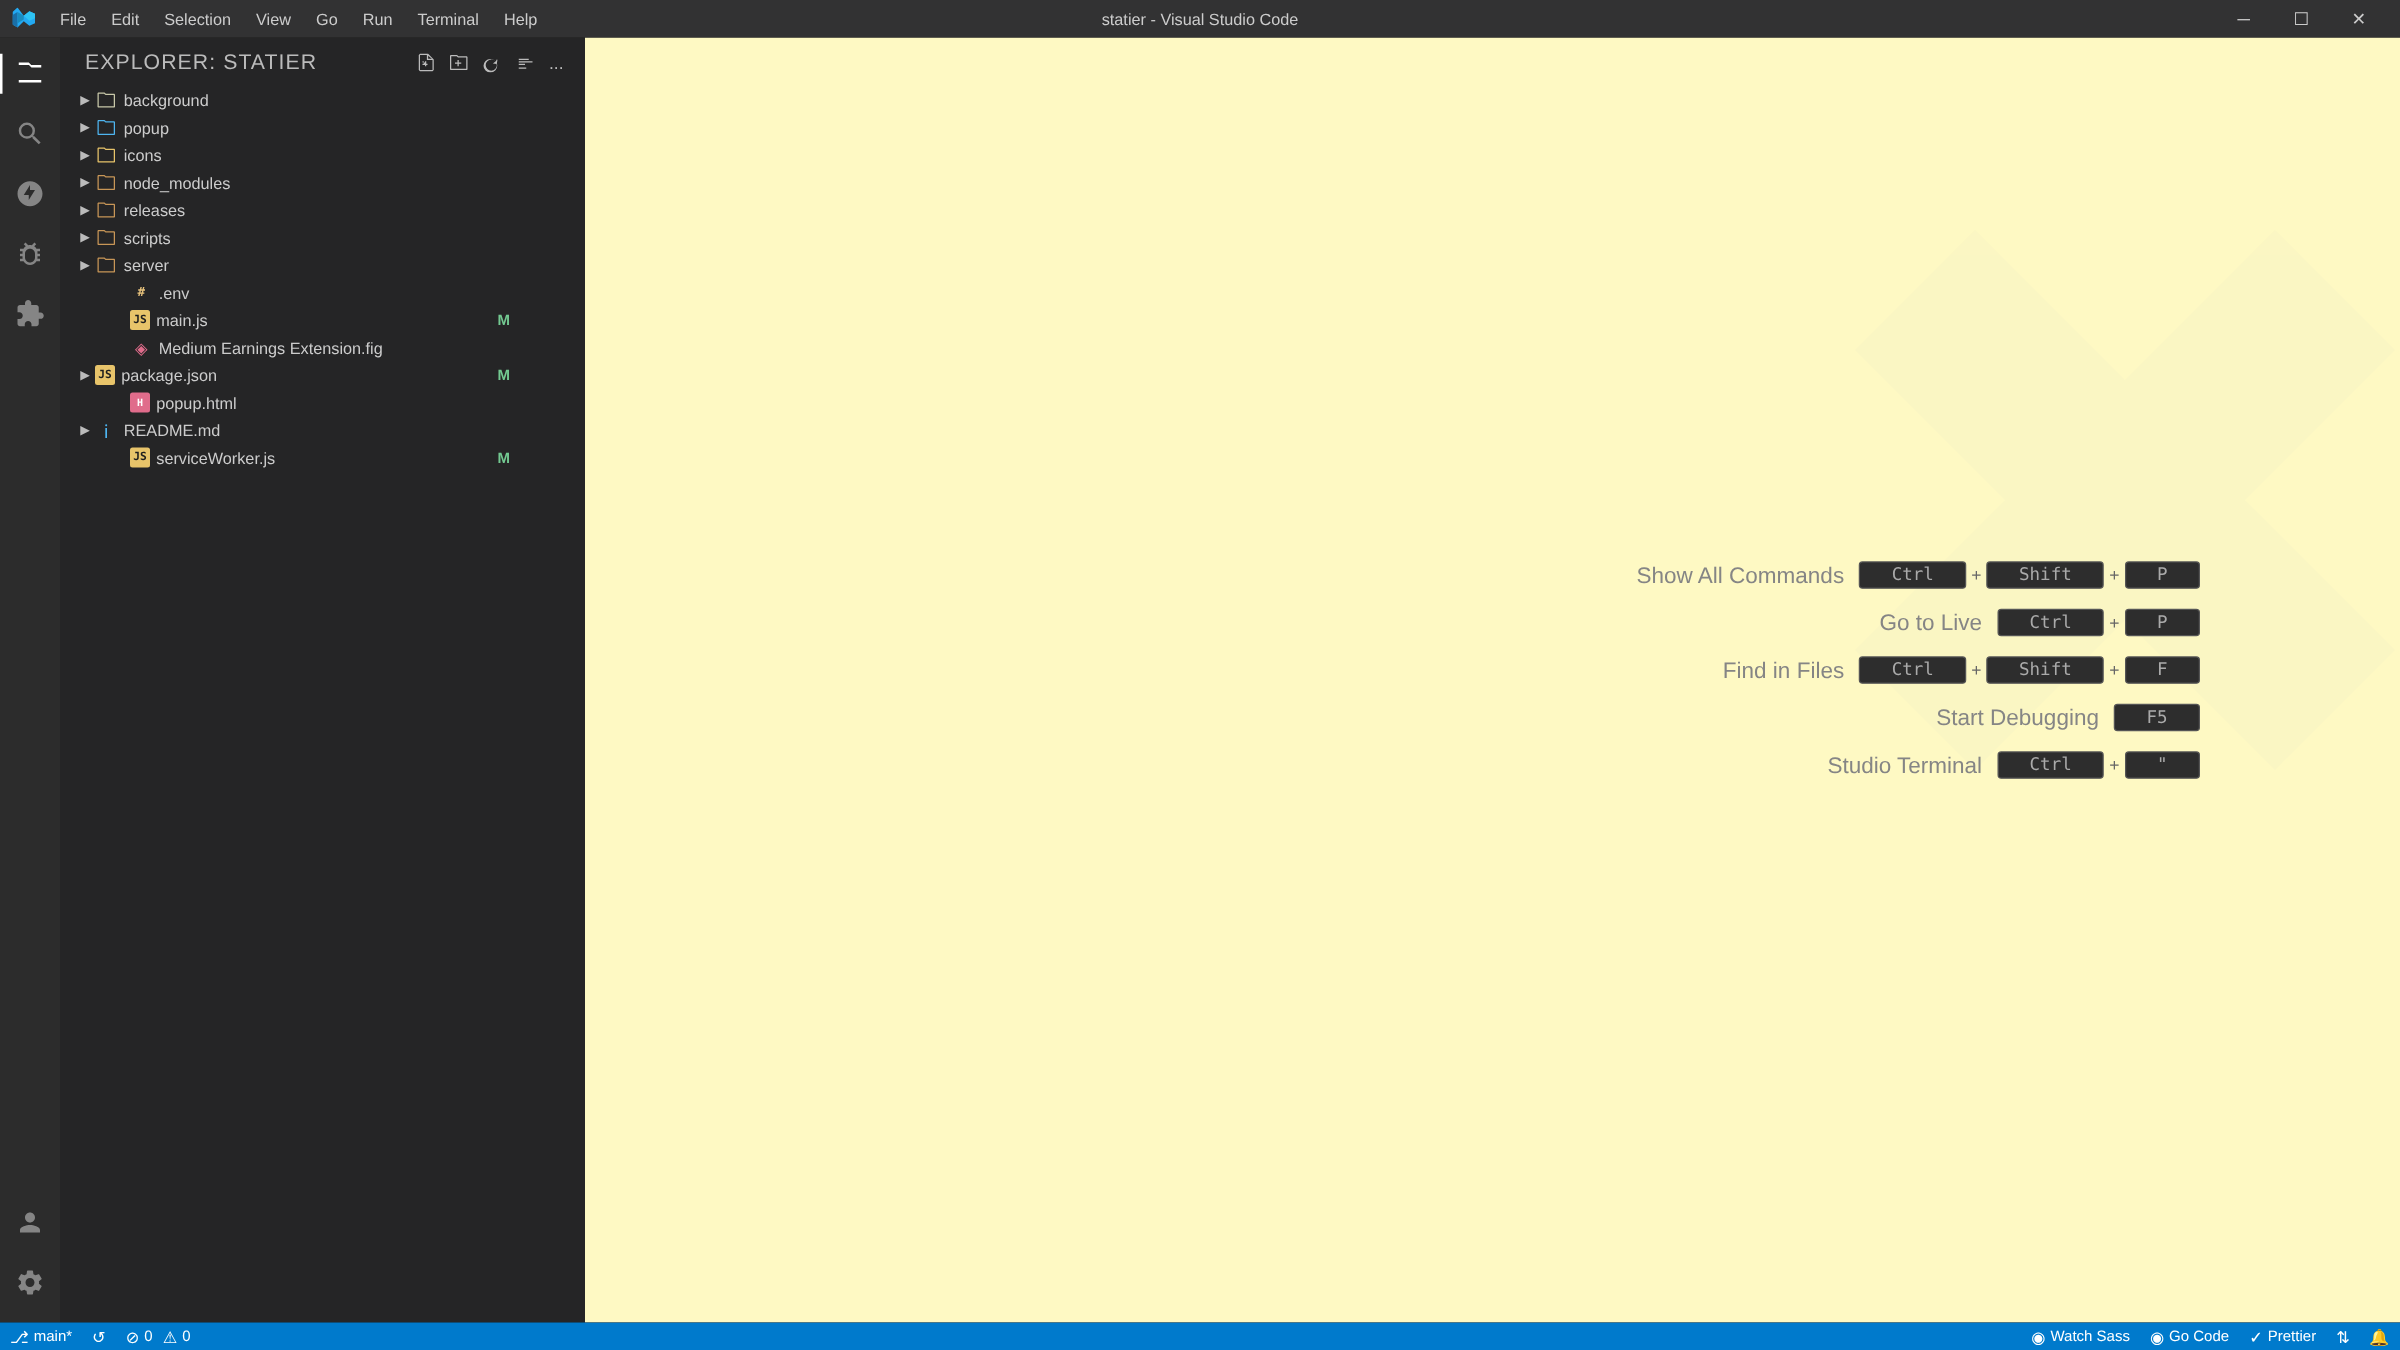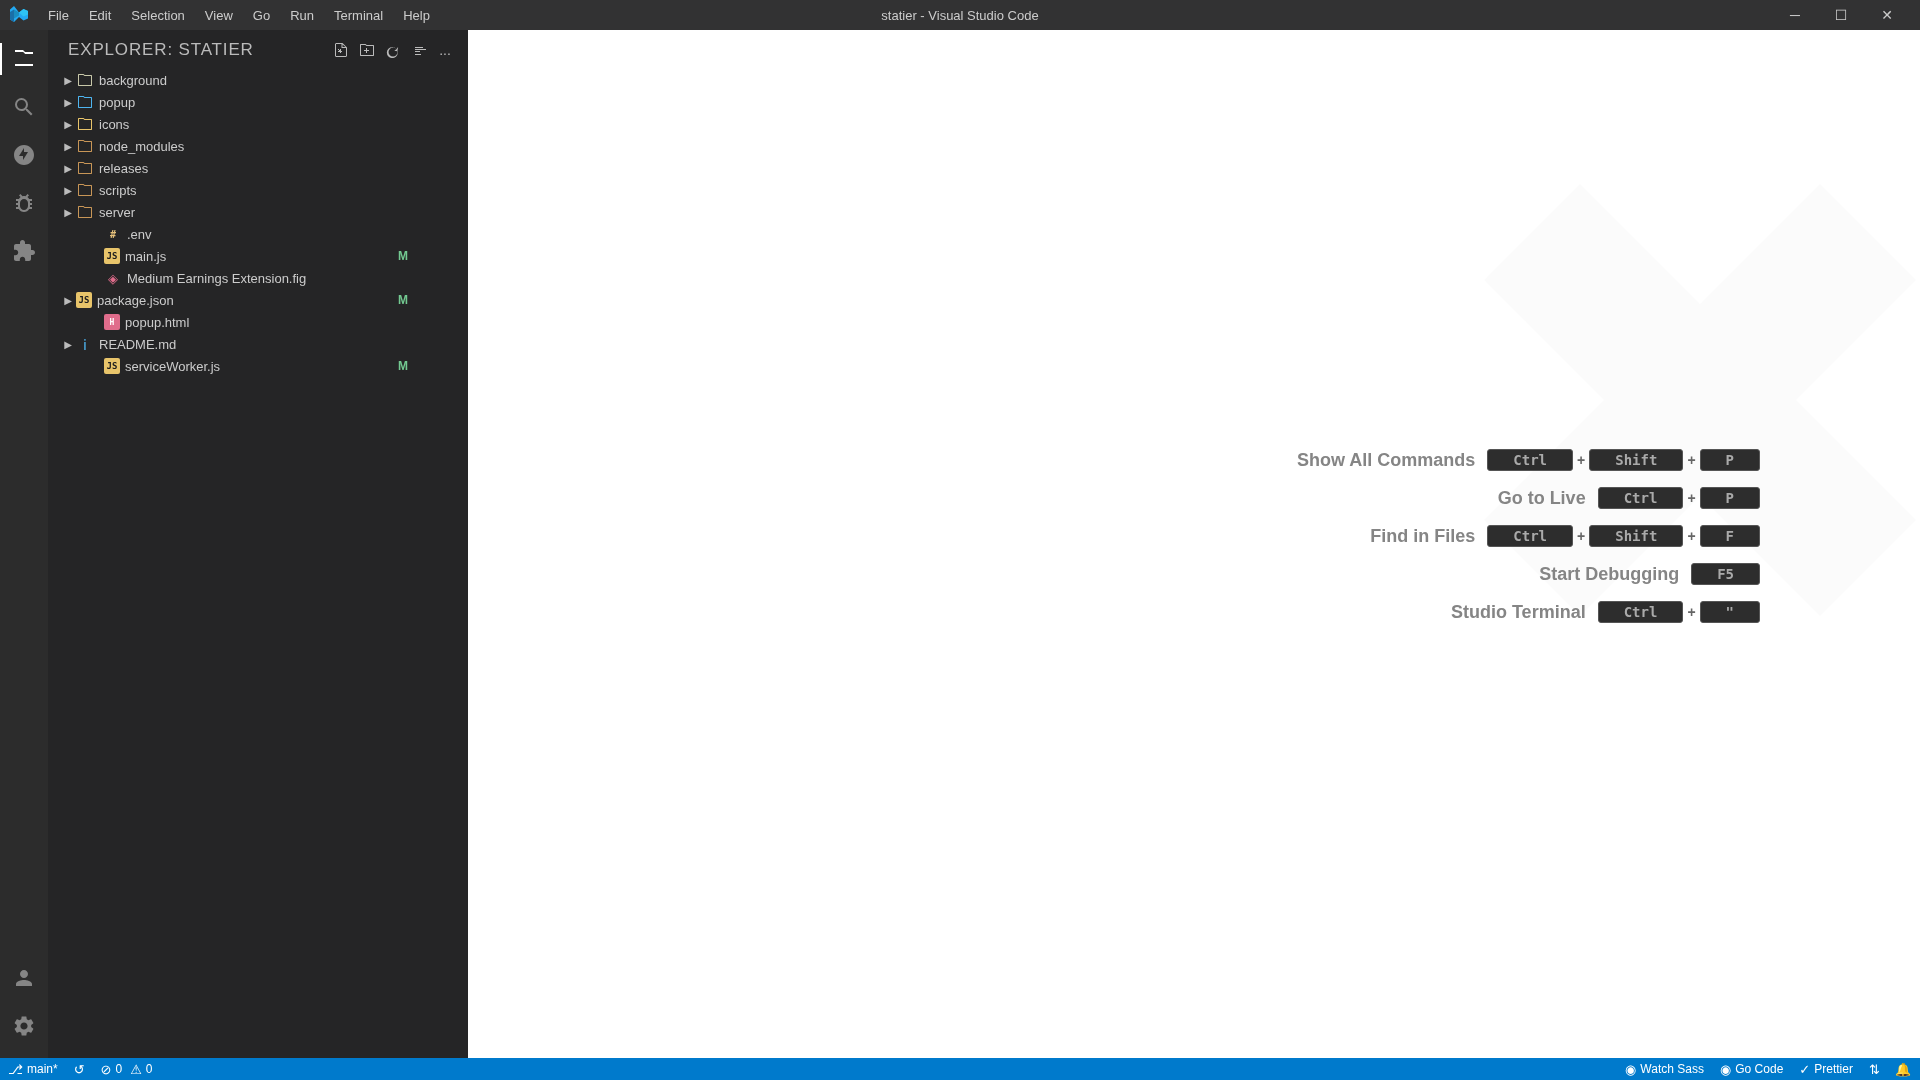--- a/index.html
+++ b/index.html
@@ -205,27 +205,26 @@
       font-weight: bold;
       color: #73c991;
     }
 
     
     .icon-env { color: #e5c07b; font-weight: bold; font-size: 11px; }
 
     
     .editor-area {
       flex: 1;
-      background: #ffffff;
+      background: #fef9c3;
       display: flex;
       align-items: center;
       justify-content: center;
       position: relative;
       overflow: hidden;
-      font-weight: bold;
     }
 
     
     .welcome-overlay {
       position: absolute;
       top: 0; left: 0; right: 0; bottom: 0;
       display: flex;
       flex-direction: column;
       align-items: flex-end;
       justify-content: center;

